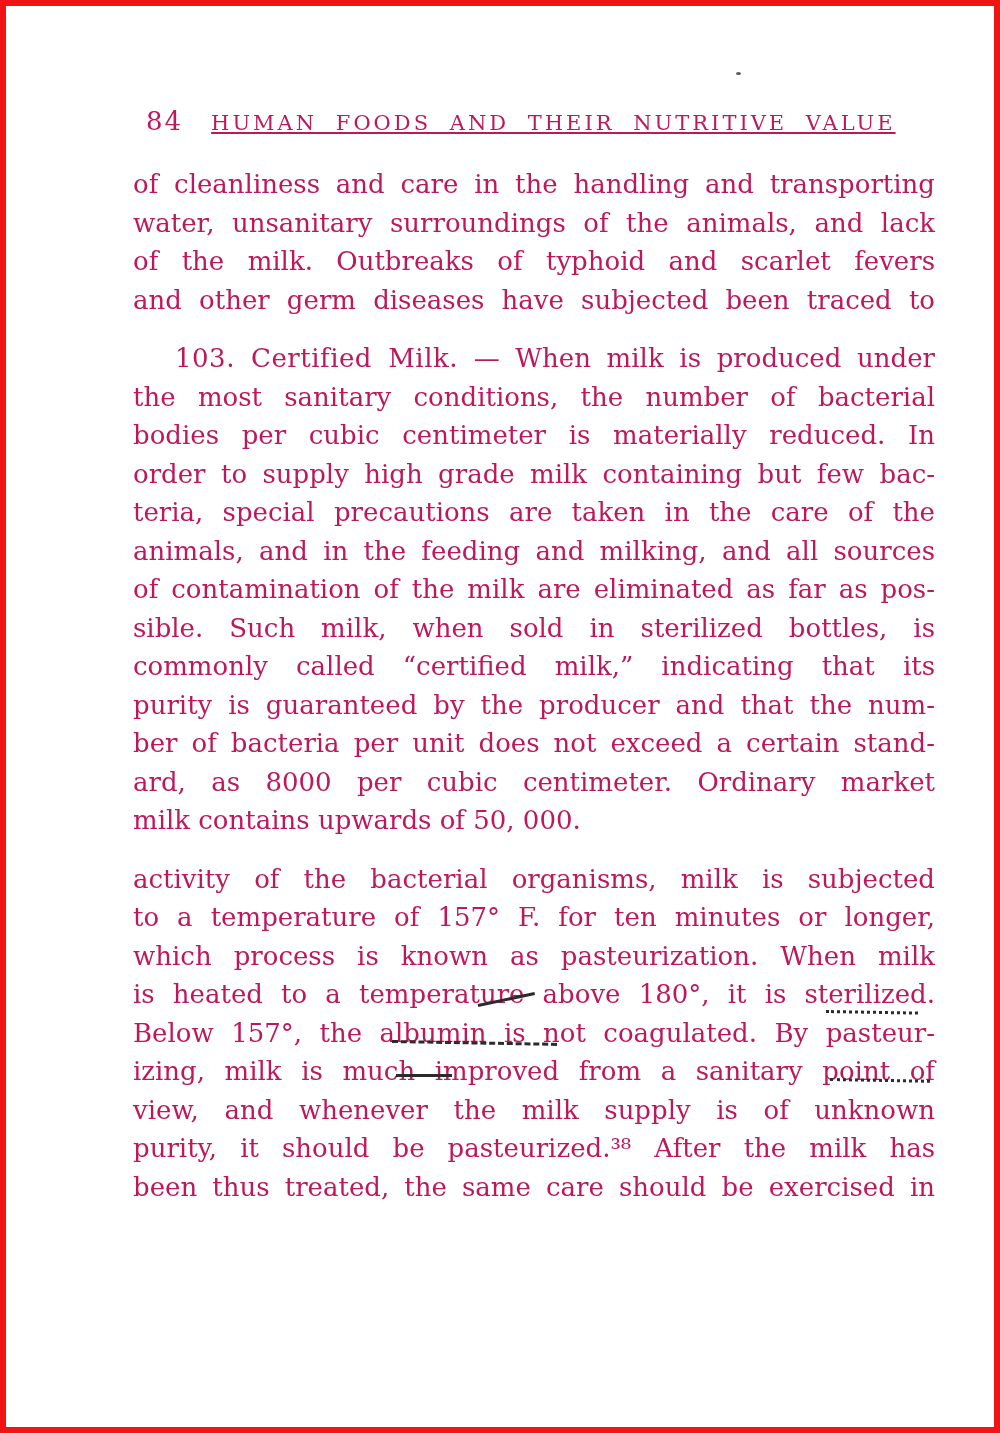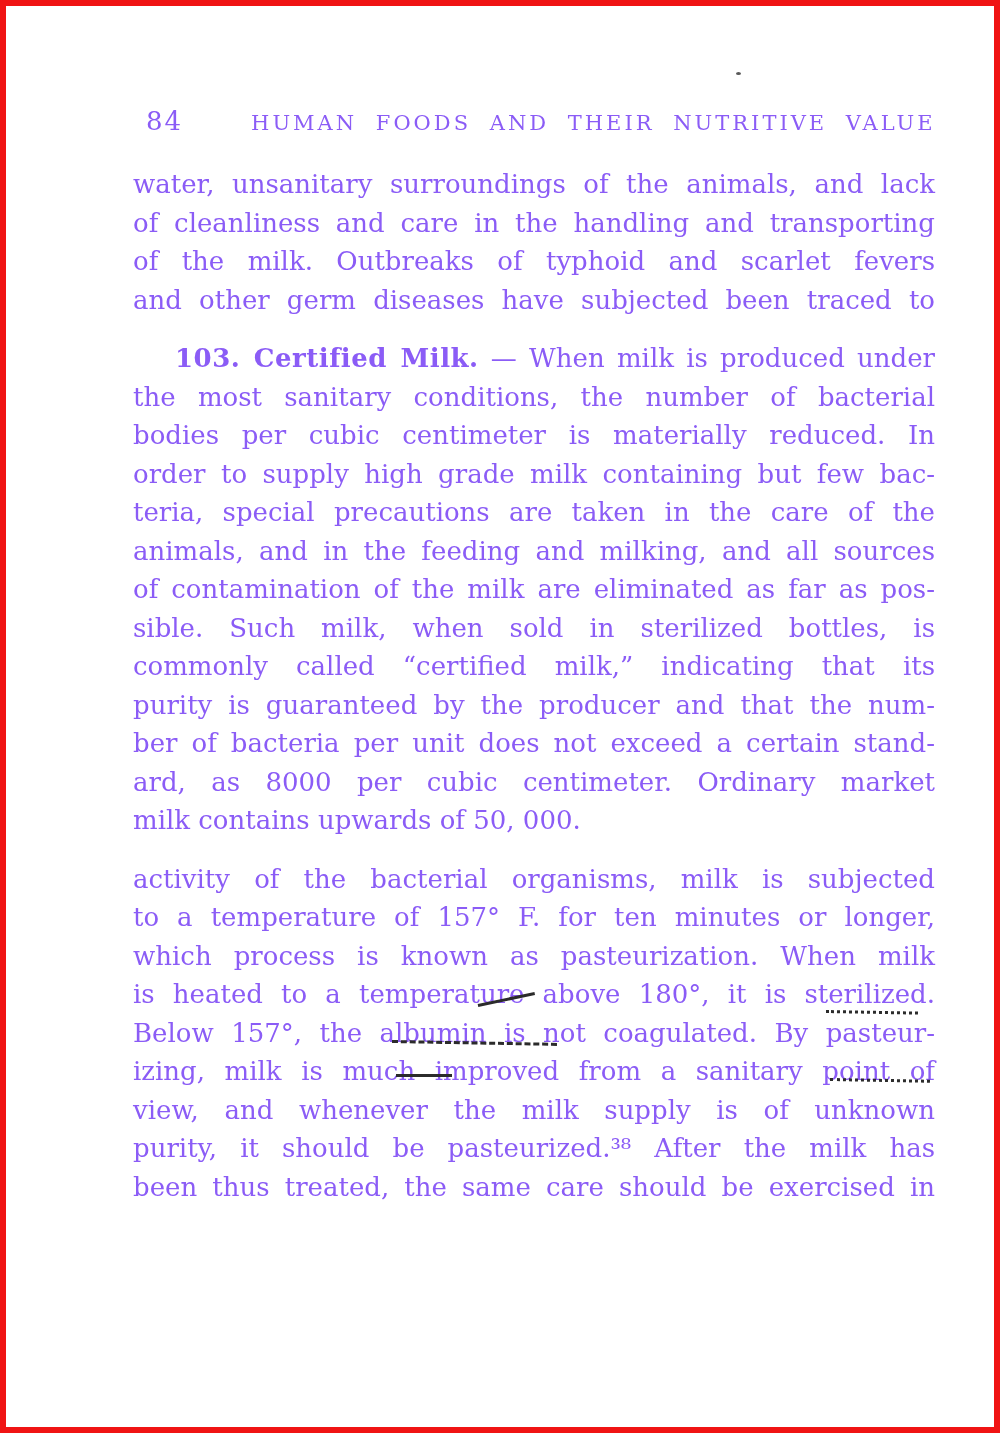--- a/index.html
+++ b/index.html
@@ -3,21 +3,21 @@
 <meta charset="utf-8">
 <style>
   html, body { margin: 0; padding: 0; background: #ffffff; }
   .page {
     position: relative;
     width: 1000px;
     height: 1433px;
     background: #ffffff;
     overflow: hidden;
     font-family: "DejaVu Serif", "Liberation Serif", serif;
-    color: #8b5cf6;
+    color: #be185d;
   }
 
   
   .red-frame { position: absolute; background: #f01414; }
   .red-frame.top    { top: 0; left: 0; width: 100%; height: 6px; }
   .red-frame.bottom { bottom: 0; left: 0; width: 100%; height: 6px; }
   .red-frame.left   { top: 0; left: 0; width: 6px; height: 100%; }
   .red-frame.right  { top: 0; right: 0; width: 6px; height: 100%; }
 
   
@@ -28,43 +28,44 @@
     right: 120px;
     display: flex;
     align-items: baseline;
     white-space: nowrap;
   }
   .page-number {
     font-size: 26px;
     letter-spacing: 2px;
   }
   .running-title {
-    margin-left: 68px;
+    margin-left: 28px;
     font-size: 21px;
     letter-spacing: 3px;
     word-spacing: 9px;
+    text-decoration: underline;
   }
 
   
   .text-body {
     position: absolute;
     top: 165px;
     left: 133px;
     width: 802px;
     font-size: 26px;
     line-height: 38.5px;
   }
   .paragraph { margin: 0 0 20px 0; }
   .line {
     text-align: justify;
     text-align-last: justify;
   }
   .line.no-justify { text-align-last: left; }
   .line.first-line { text-indent: 42px; }
-  .line b { font-weight: bold; letter-spacing: 0.5px; }
+  .line b { font-weight: normal; letter-spacing: 0.5px; }
 
   
   .pencil-mark {
     position: absolute;
     height: 0;
     border-bottom-width: 3px;
     border-bottom-color: #2b2b2b;
     transform-origin: left center;
   }
 
@@ -85,22 +86,22 @@
   <div class="red-frame right" style="background: rgb(240, 20, 20);"></div>
   <div class="red-frame bottom" style="background: rgb(240, 20, 20);"></div>
 
   <div class="header">
     <span class="page-number">84</span>
     <span class="running-title">HUMAN FOODS AND THEIR NUTRITIVE VALUE</span>
   </div>
 
   <div class="text-body">
       <div class="paragraph">
+        <div class="line">of cleanliness and care in the handling and transporting</div>
         <div class="line">water, unsanitary surroundings of the animals, and lack</div>
-        <div class="line">of cleanliness and care in the handling and transporting</div>
         <div class="line">of the milk. Outbreaks of typhoid and scarlet fevers</div>
         <div class="line">and other germ diseases have subjected been traced to</div>
       </div>
       <div class="paragraph">
         <div class="line first-line"><b>103. Certified Milk.</b> — When milk is produced under</div>
         <div class="line">the most sanitary conditions, the number of bacterial</div>
         <div class="line">bodies per cubic centimeter is materially reduced. In</div>
         <div class="line">order to supply high grade milk containing but few bac-</div>
         <div class="line">teria, special precautions are taken in the care of the</div>
         <div class="line">animals, and in the feeding and milking, and all sources</div>

